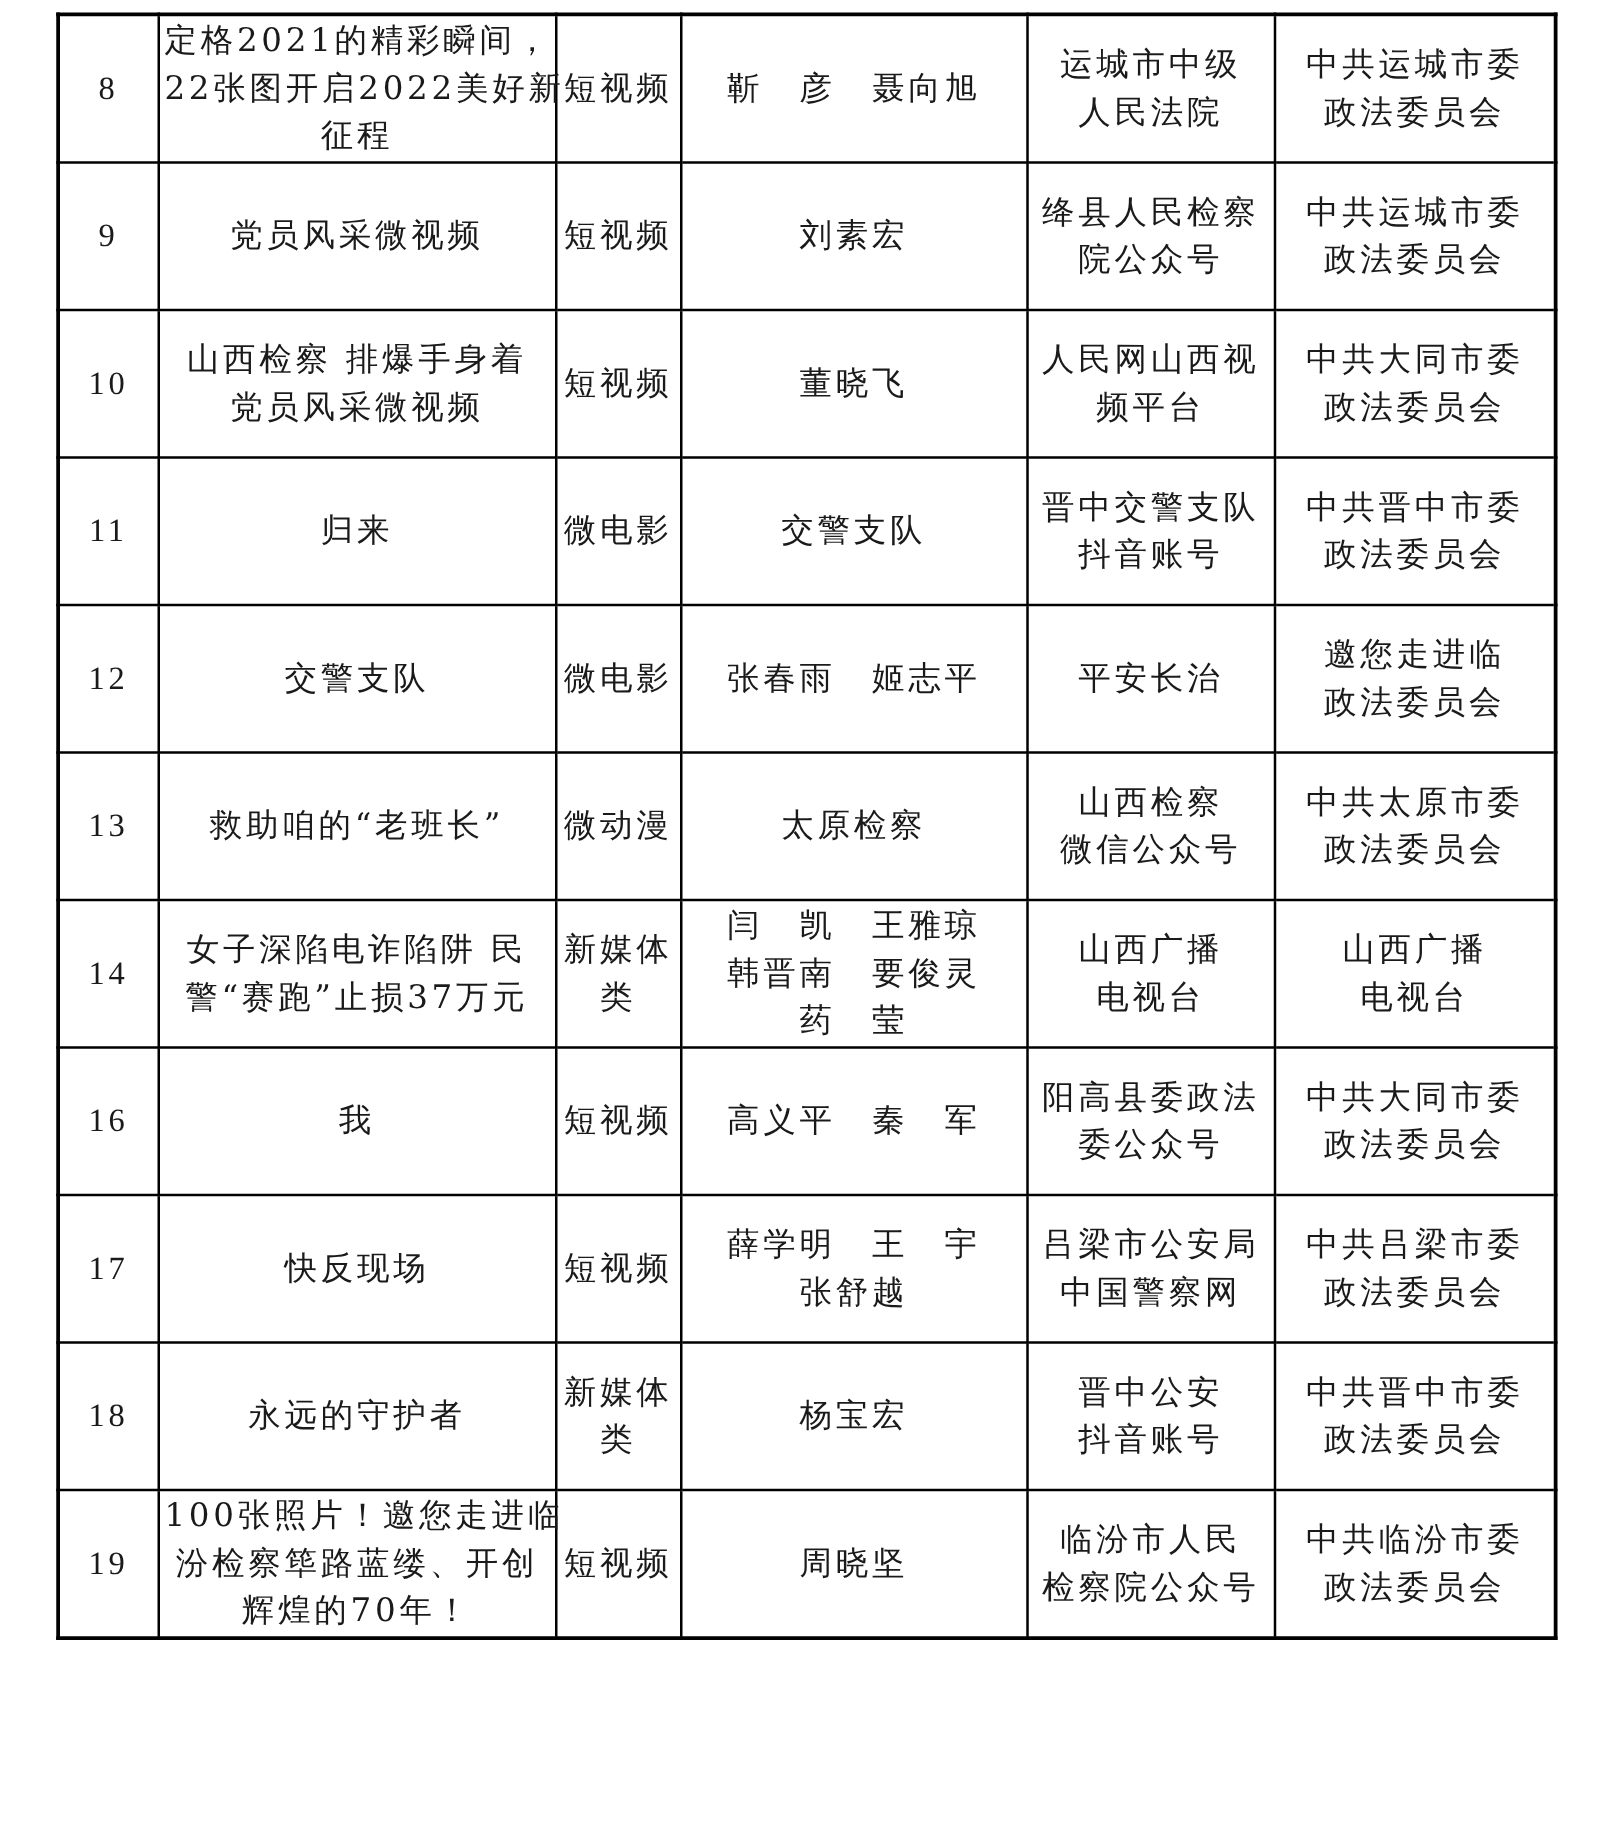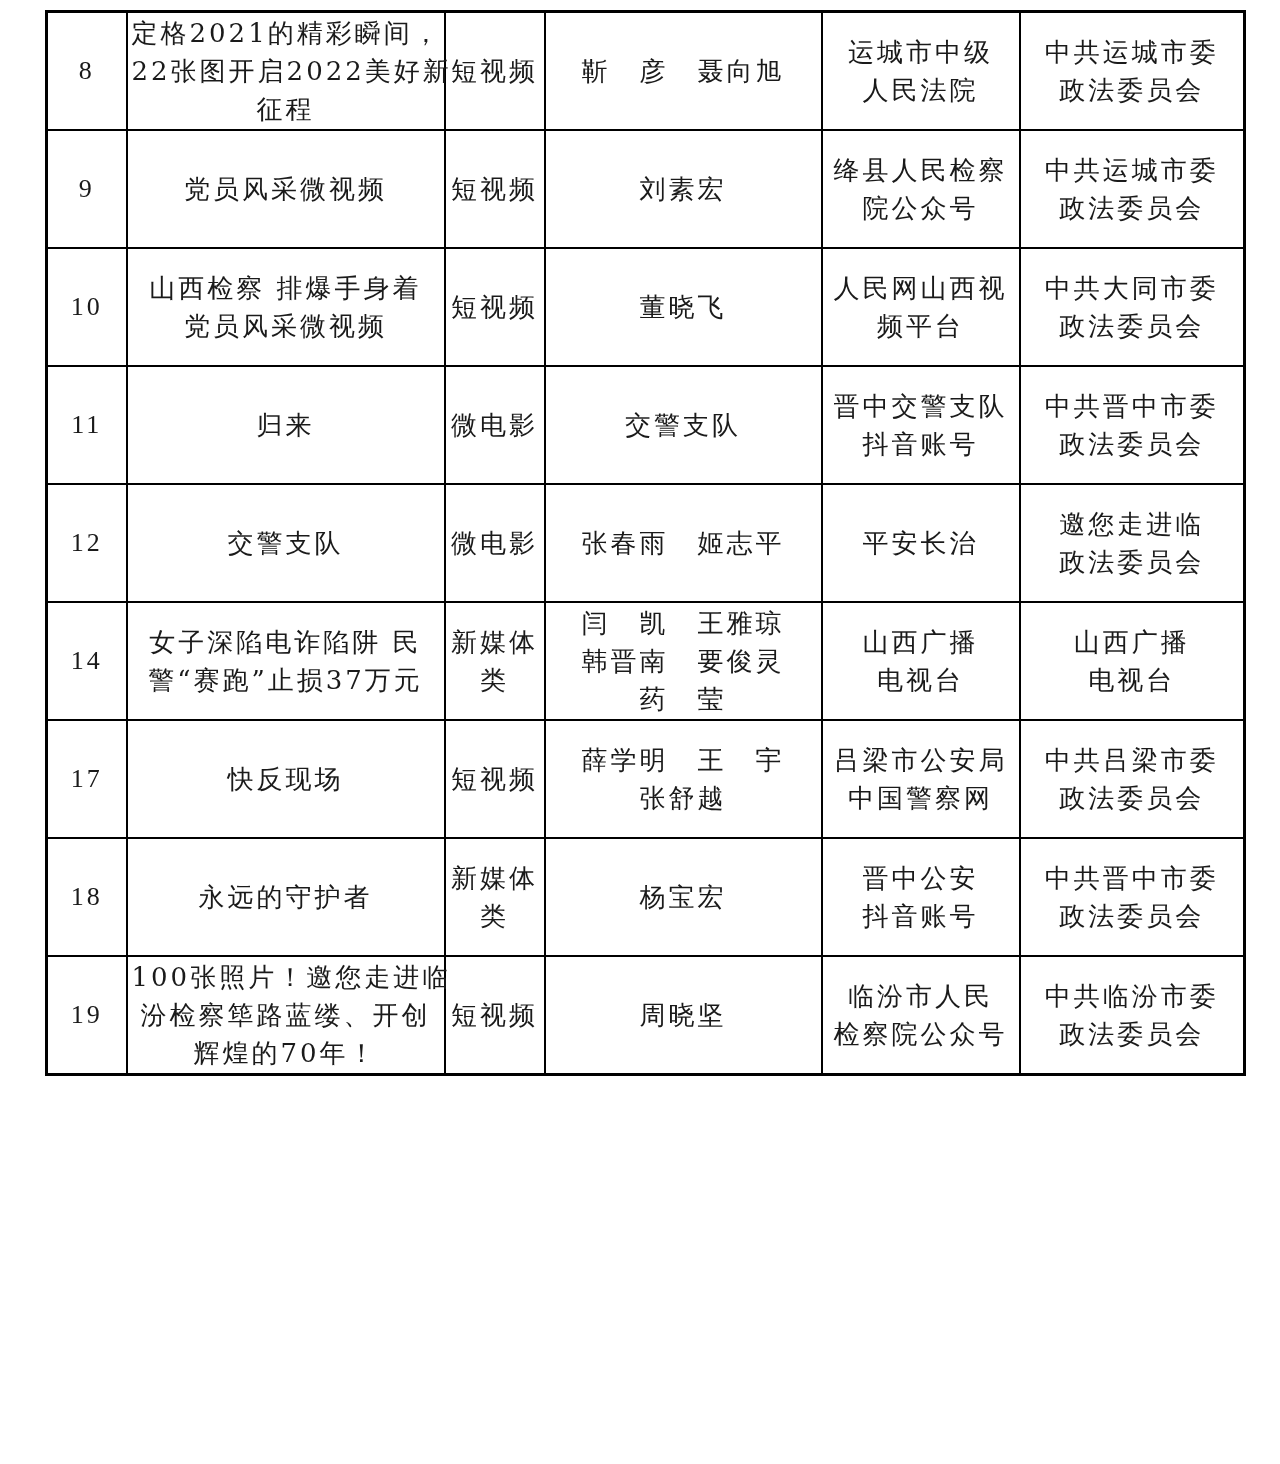--- a/index.html
+++ b/index.html
@@ -124,20 +124,40 @@
         </td>
     <td>
           <span class="line">平安长治</span>
         </td>
     <td>
           <span class="line">邀您走进临</span>
           <span class="line">政法委员会</span>
         </td>
   </tr>
       <tr>
+    <td class="num">13</td>
+    <td class="title">
+          <span class="line">救助咱的“老班长”</span>
+        </td>
+    <td>
+          <span class="line">微动漫</span>
+        </td>
+    <td>
+          <span class="line">太原检察</span>
+        </td>
+    <td>
+          <span class="line">山西检察</span>
+          <span class="line">微信公众号</span>
+        </td>
+    <td>
+          <span class="line">中共太原市委</span>
+          <span class="line">政法委员会</span>
+        </td>
+  </tr>
+      <tr>
     <td class="num">14</td>
     <td class="title">
           <span class="line">女子深陷电诈陷阱 民</span>
           <span class="line">警“赛跑”止损37万元</span>
         </td>
     <td>
           <span class="line">新媒体</span>
           <span class="line">类</span>
         </td>
     <td>
@@ -145,20 +165,40 @@
           <span class="line">韩晋南　要俊灵</span>
           <span class="line">药　莹</span>
         </td>
     <td>
           <span class="line">山西广播</span>
           <span class="line">电视台</span>
         </td>
     <td>
           <span class="line">山西广播</span>
           <span class="line">电视台</span>
+        </td>
+  </tr>
+      <tr>
+    <td class="num">16</td>
+    <td class="title">
+          <span class="line">我</span>
+        </td>
+    <td>
+          <span class="line">短视频</span>
+        </td>
+    <td>
+          <span class="line">高义平　秦　军</span>
+        </td>
+    <td>
+          <span class="line">阳高县委政法</span>
+          <span class="line">委公众号</span>
+        </td>
+    <td>
+          <span class="line">中共大同市委</span>
+          <span class="line">政法委员会</span>
         </td>
   </tr>
       <tr>
     <td class="num">17</td>
     <td class="title">
           <span class="line">快反现场</span>
         </td>
     <td>
           <span class="line">短视频</span>
         </td>

